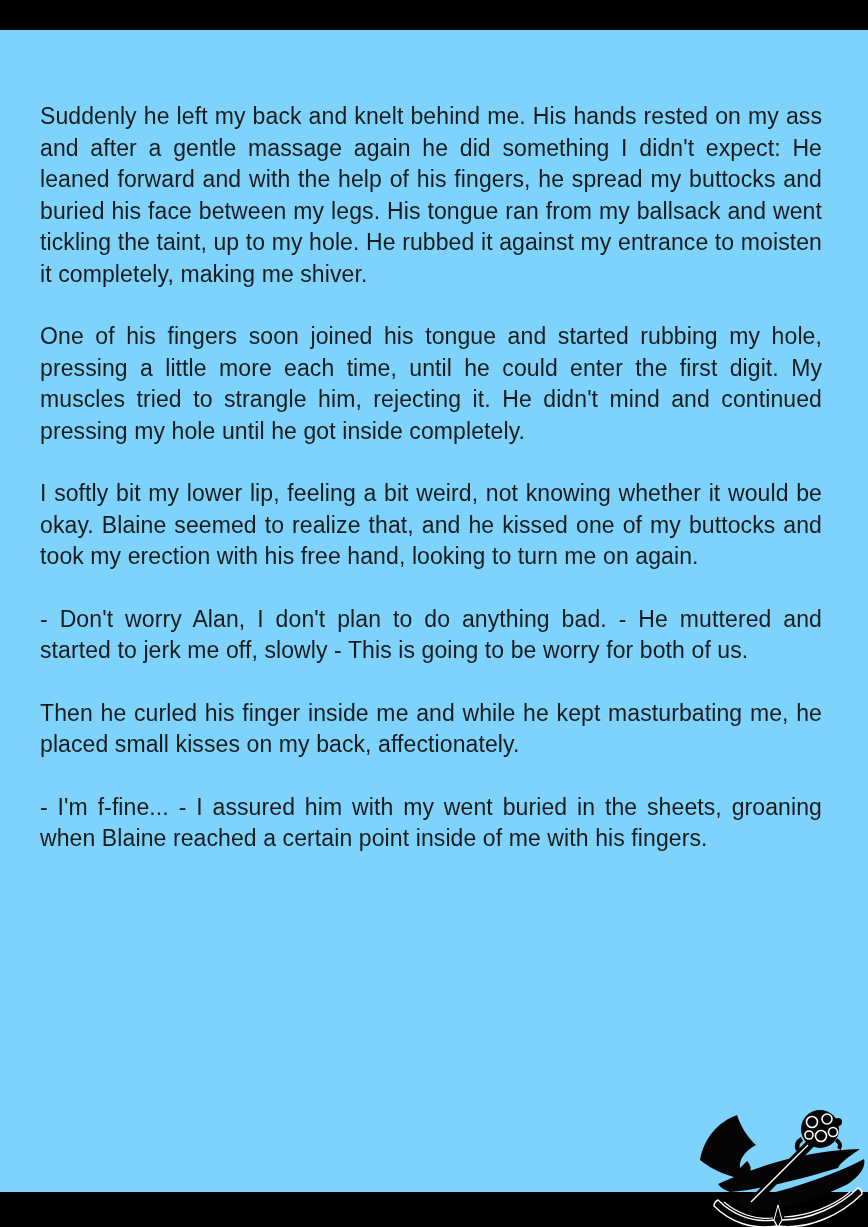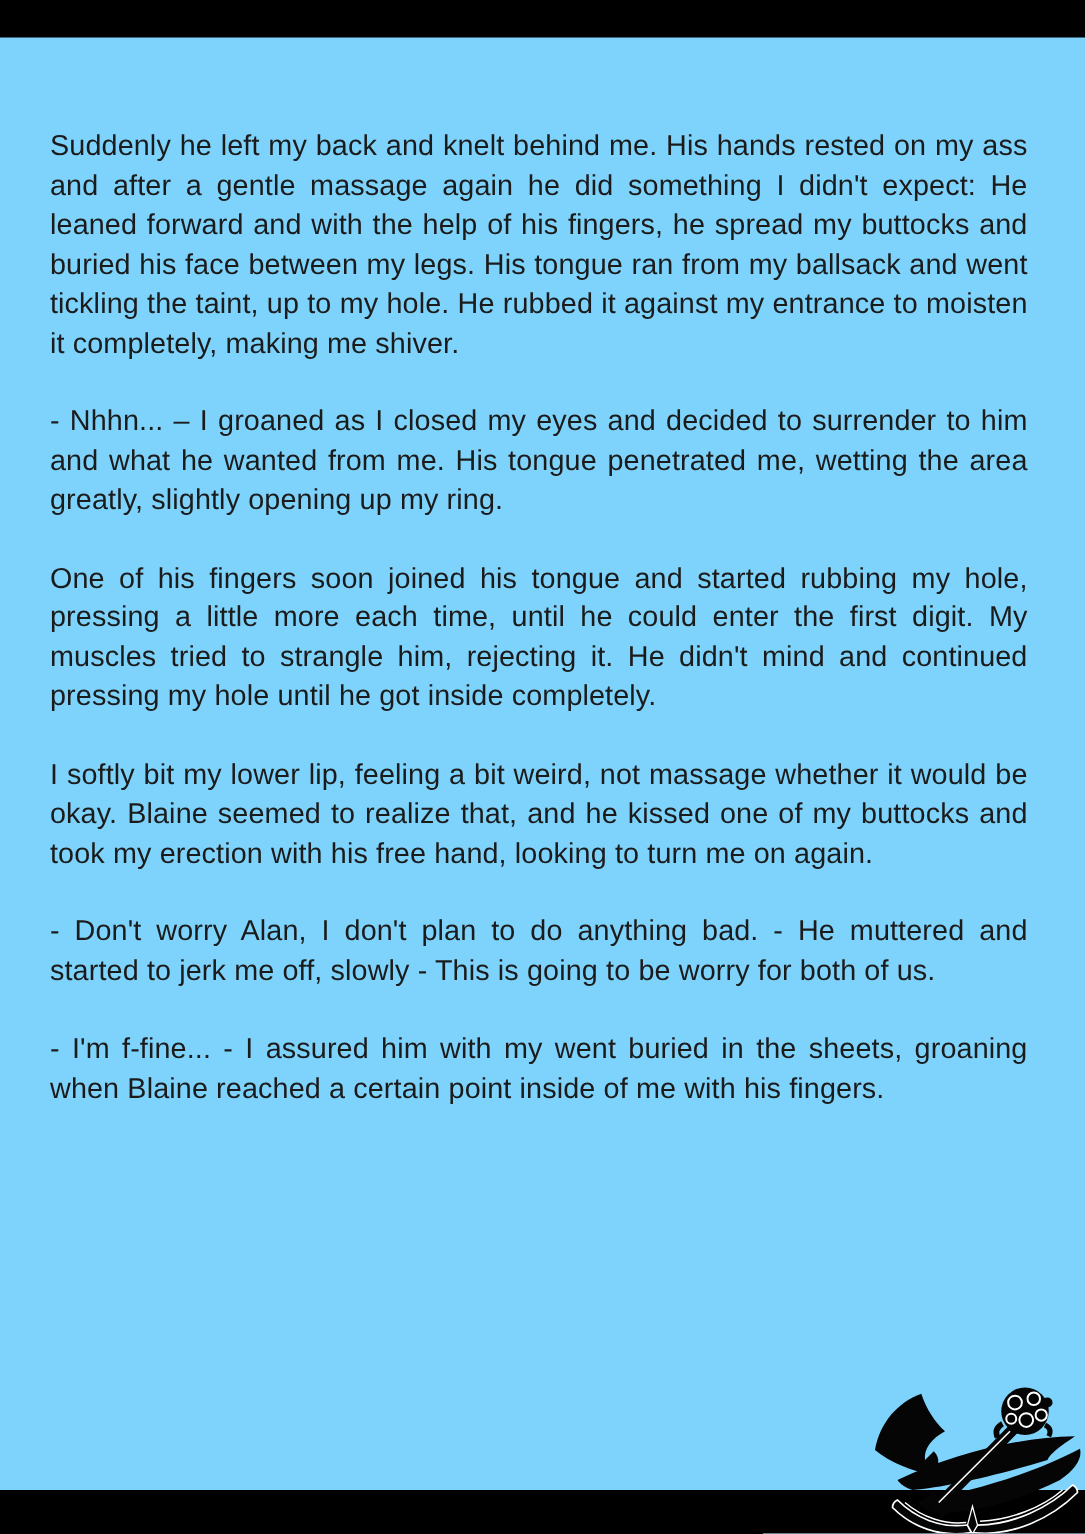--- a/index.html
+++ b/index.html
@@ -50,24 +50,24 @@
 </style>
 </head>
 <body>
 
 <div class="page">
 
   <div class="bar top"></div>
 
   <div class="content">
     <p>Suddenly he left my back and knelt behind me. His hands rested on my ass and after a gentle massage again he did something I didn't expect: He leaned forward and with the help of his fingers, he spread my buttocks and buried his face between my legs. His tongue ran from my ballsack and went tickling the taint, up to my hole. He rubbed it against my entrance to moisten it completely, making me shiver.</p>
-    <p>- Nhhn... – I groaned as I closed my eyes and decided to surrender to him and what he wanted from me. His tongue penetrated me, wetting the area greatly, slightly opening up my ring.</p>
     <p>One of his fingers soon joined his tongue and started rubbing my hole, pressing a little more each time, until he could enter the first digit. My muscles tried to strangle him, rejecting it. He didn't mind and continued pressing my hole until he got inside completely.</p>
-    <p>I softly bit my lower lip, feeling a bit weird, not massage whether it would be okay. Blaine seemed to realize that, and he kissed one of my buttocks and took my erection with his free hand, looking to turn me on again.</p>
+    <p>I softly bit my lower lip, feeling a bit weird, not knowing whether it would be okay. Blaine seemed to realize that, and he kissed one of my buttocks and took my erection with his free hand, looking to turn me on again.</p>
     <p>- Don't worry Alan, I don't plan to do anything bad. - He muttered and started to jerk me off, slowly - This is going to be worry for both of us.</p>
+    <p>Then he curled his finger inside me and while he kept masturbating me, he placed small kisses on my back, affectionately.</p>
     <p>- I'm f-fine... - I assured him with my went buried in the sheets, groaning when Blaine reached a certain point inside of me with his fingers.</p>
   </div>
 
   <svg class="logo" viewBox="0 0 178 125" xmlns="http://www.w3.org/2000/svg" role="img">
 
     <path fill="#050505" d="M10,58 C14,36 28,20 47,13 C51,25 58,36 66,43 C55,49 49,57 50,66 L57,59 C63,65 61,72 56,78 C40,75 22,68 10,58 Z"></path>
 
     <path fill="#050505" d="M28,82 C75,60 125,48 170,47 C158,55 150,61 148,66 C105,79 66,88 40,90 C34,88 30,85 28,82 Z"></path>
 
     <path fill="#050505" d="M44,99 C95,90 142,74 174,57 C176,65 170,74 158,82 C122,100 84,110 56,108 C50,105 46,102 44,99 Z"></path>

